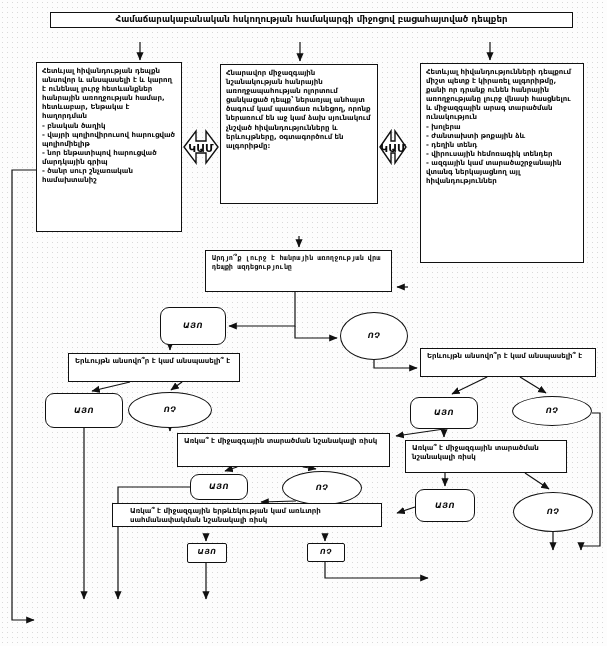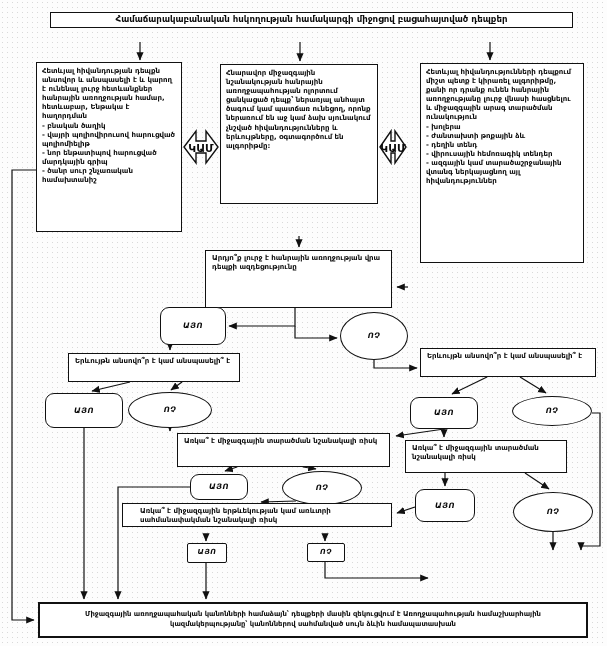--- a/index.html
+++ b/index.html
@@ -94,21 +94,21 @@
   <div class="node bigbox prewrap" style="left:420px;top:63px;width:164px;height:200px;">Հետևյալ հիվանդությունների դեպքում միշտ պետք է կիրառել ալգորիթմը, քանի որ դրանք ունեն հանրային առողջությանը լուրջ վնասի հասցնելու և միջազգային արագ տարածման ունակություն
 - խոլերա
 - ժանտախտի թոքային ձև
 - դեղին տենդ
 - վիրուսային հեմոռագիկ տենդեր
 - ազգային կամ տարածաշրջանային վտանգ ներկայացնող այլ հիվանդություններ</div>
 
   <div class="orlabel" style="left:183px;top:142px;width:36px;">ԿԱՄ</div>
   <div class="orlabel" style="left:378px;top:142px;width:30px;">ԿԱՄ</div>
 
-  <div class="node qbox" style="left:205px;top:250px;width:187px;height:58px;">Արդյո՞ք լուրջ է հանրային առողջության վրա դեպքի ազդեցությունը</div>
+  <div class="node qbox" style="left:205px;top:250px;width:187px;height:42px;font-family:Liberation Mono, monospace;">Արդյո՞ք լուրջ է հանրային առողջության վրա դեպքի ազդեցությունը</div>
 
   <div class="node answer round" style="left:160px;top:307px;width:66px;height:38px;">ԱՅՈ</div>
   <div class="node answer ellipse" style="left:340px;top:312px;width:68px;height:48px;">ՈՉ</div>
 
   <div class="node qbox" style="left:68px;top:353px;width:172px;height:29px;">Երևույթն անսովո՞ր է կամ անսպասելի՞ է</div>
   <div class="node qbox" style="left:420px;top:348px;width:176px;height:29px;">Երևույթն անսովո՞ր է կամ անսպասելի՞ է</div>
 
   <div class="node answer round" style="left:45px;top:393px;width:78px;height:35px;">ԱՅՈ</div>
   <div class="node answer ellipse" style="left:128px;top:392px;width:84px;height:36px;">ՈՉ</div>
 
@@ -117,23 +117,20 @@
 
   <div class="node qbox" style="left:177px;top:433px;width:213px;height:34px;">Առկա՞ է միջազգային տարածման նշանակալի ռիսկ</div>
   <div class="node qbox" style="left:405px;top:440px;width:162px;height:33px;">Առկա՞ է միջազգային տարածման նշանակալի ռիսկ</div>
 
   <div class="node answer round" style="left:190px;top:474px;width:58px;height:26px;">ԱՅՈ</div>
   <div class="node answer ellipse" style="left:282px;top:471px;width:80px;height:34px;">ՈՉ</div>
 
   <div class="node answer round" style="left:415px;top:489px;width:60px;height:33px;">ԱՅՈ</div>
   <div class="node answer ellipse" style="left:513px;top:492px;width:80px;height:40px;">ՈՉ</div>
 
-  <div class="node qbox" style="left:122px;top:503px;width:270px;height:24px;padding-left:17px;">Առկա՞ է միջազգային երթևեկության կամ առևտրի սահմանափակման նշանակալի ռիսկ</div>
+  <div class="node qbox" style="left:112px;top:503px;width:270px;height:24px;padding-left:17px;">Առկա՞ է միջազգային երթևեկության կամ առևտրի սահմանափակման նշանակալի ռիսկ</div>
 
   <div class="node answer smallrect" style="left:187px;top:543px;width:40px;height:20px;">ԱՅՈ</div>
   <div class="node answer smallrect" style="left:307px;top:543px;width:38px;height:19px;">ՈՉ</div>
 
 
-  <div class="node bottombox" style="left:38px;top:602px;width:550px;height:36px;">
-    <span>Միջազգային առողջապահական կանոնների համաձայն՝ դեպքերի մասին զեկուցվում է Առողջապահության համաշխարհային կազմակերպությանը՝ կանոններով սահմանված սույն ձևին համապատասխան</span>
-  </div>
 
 </div>
 
 </body></html>

